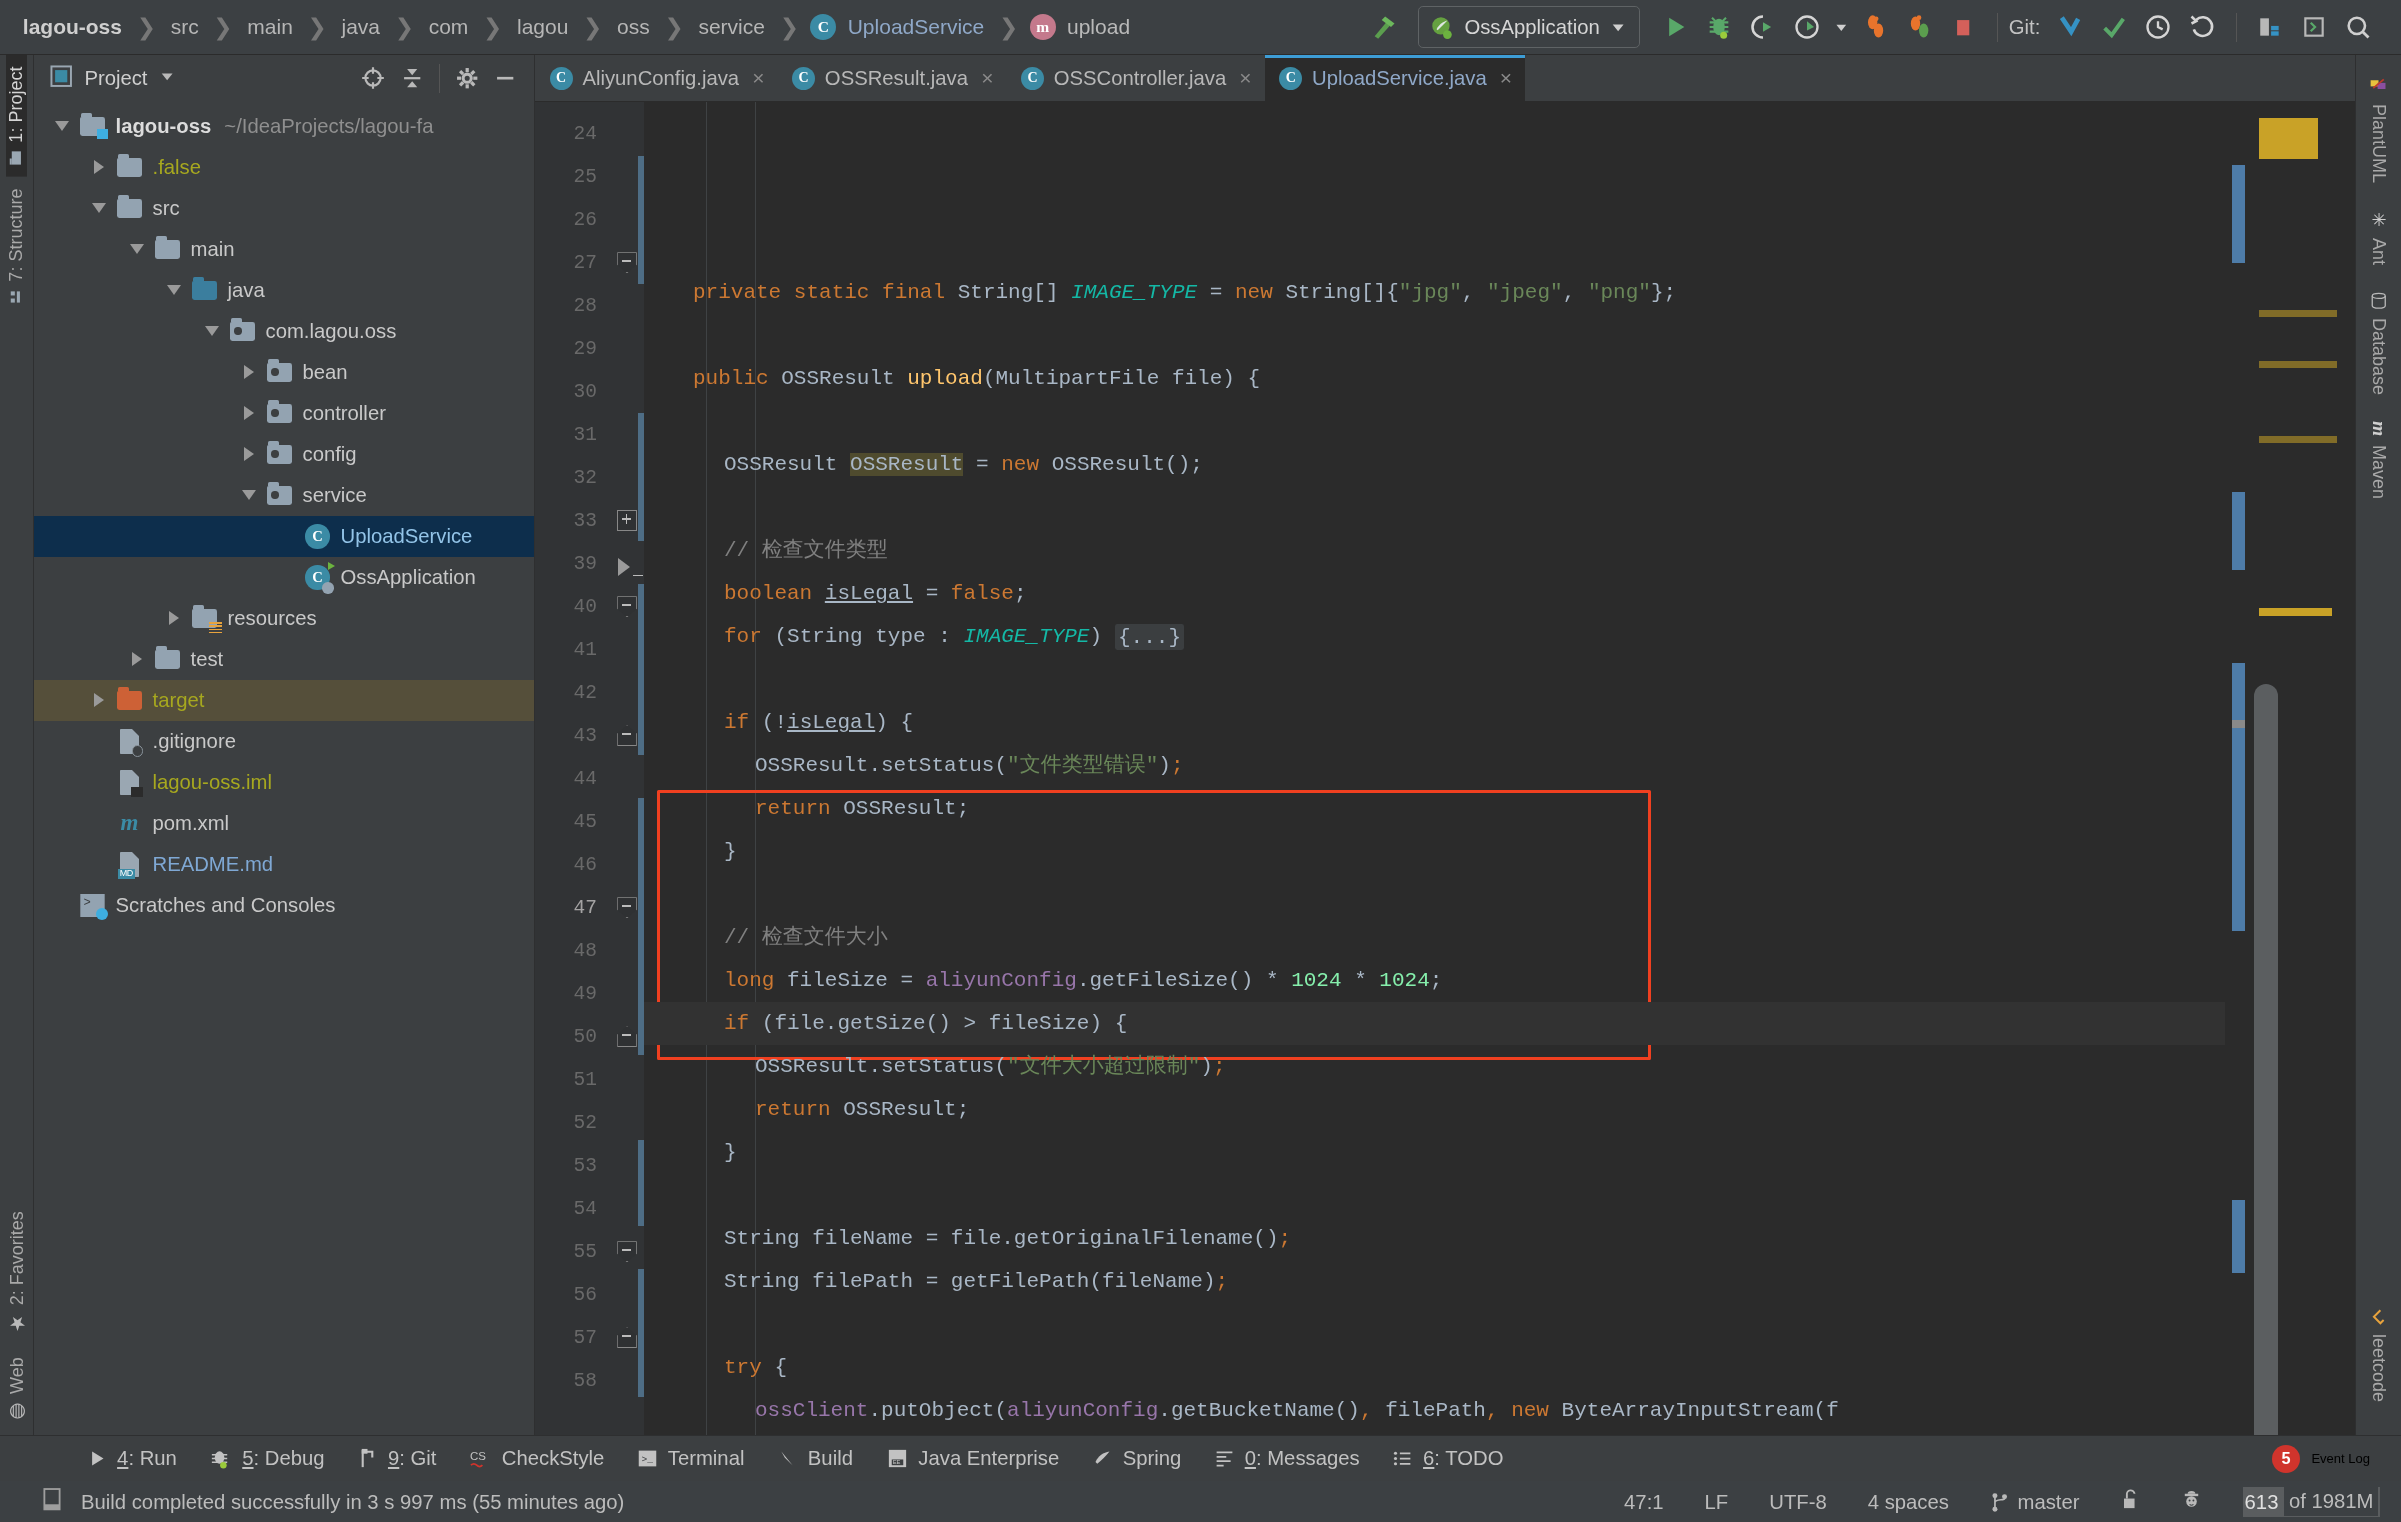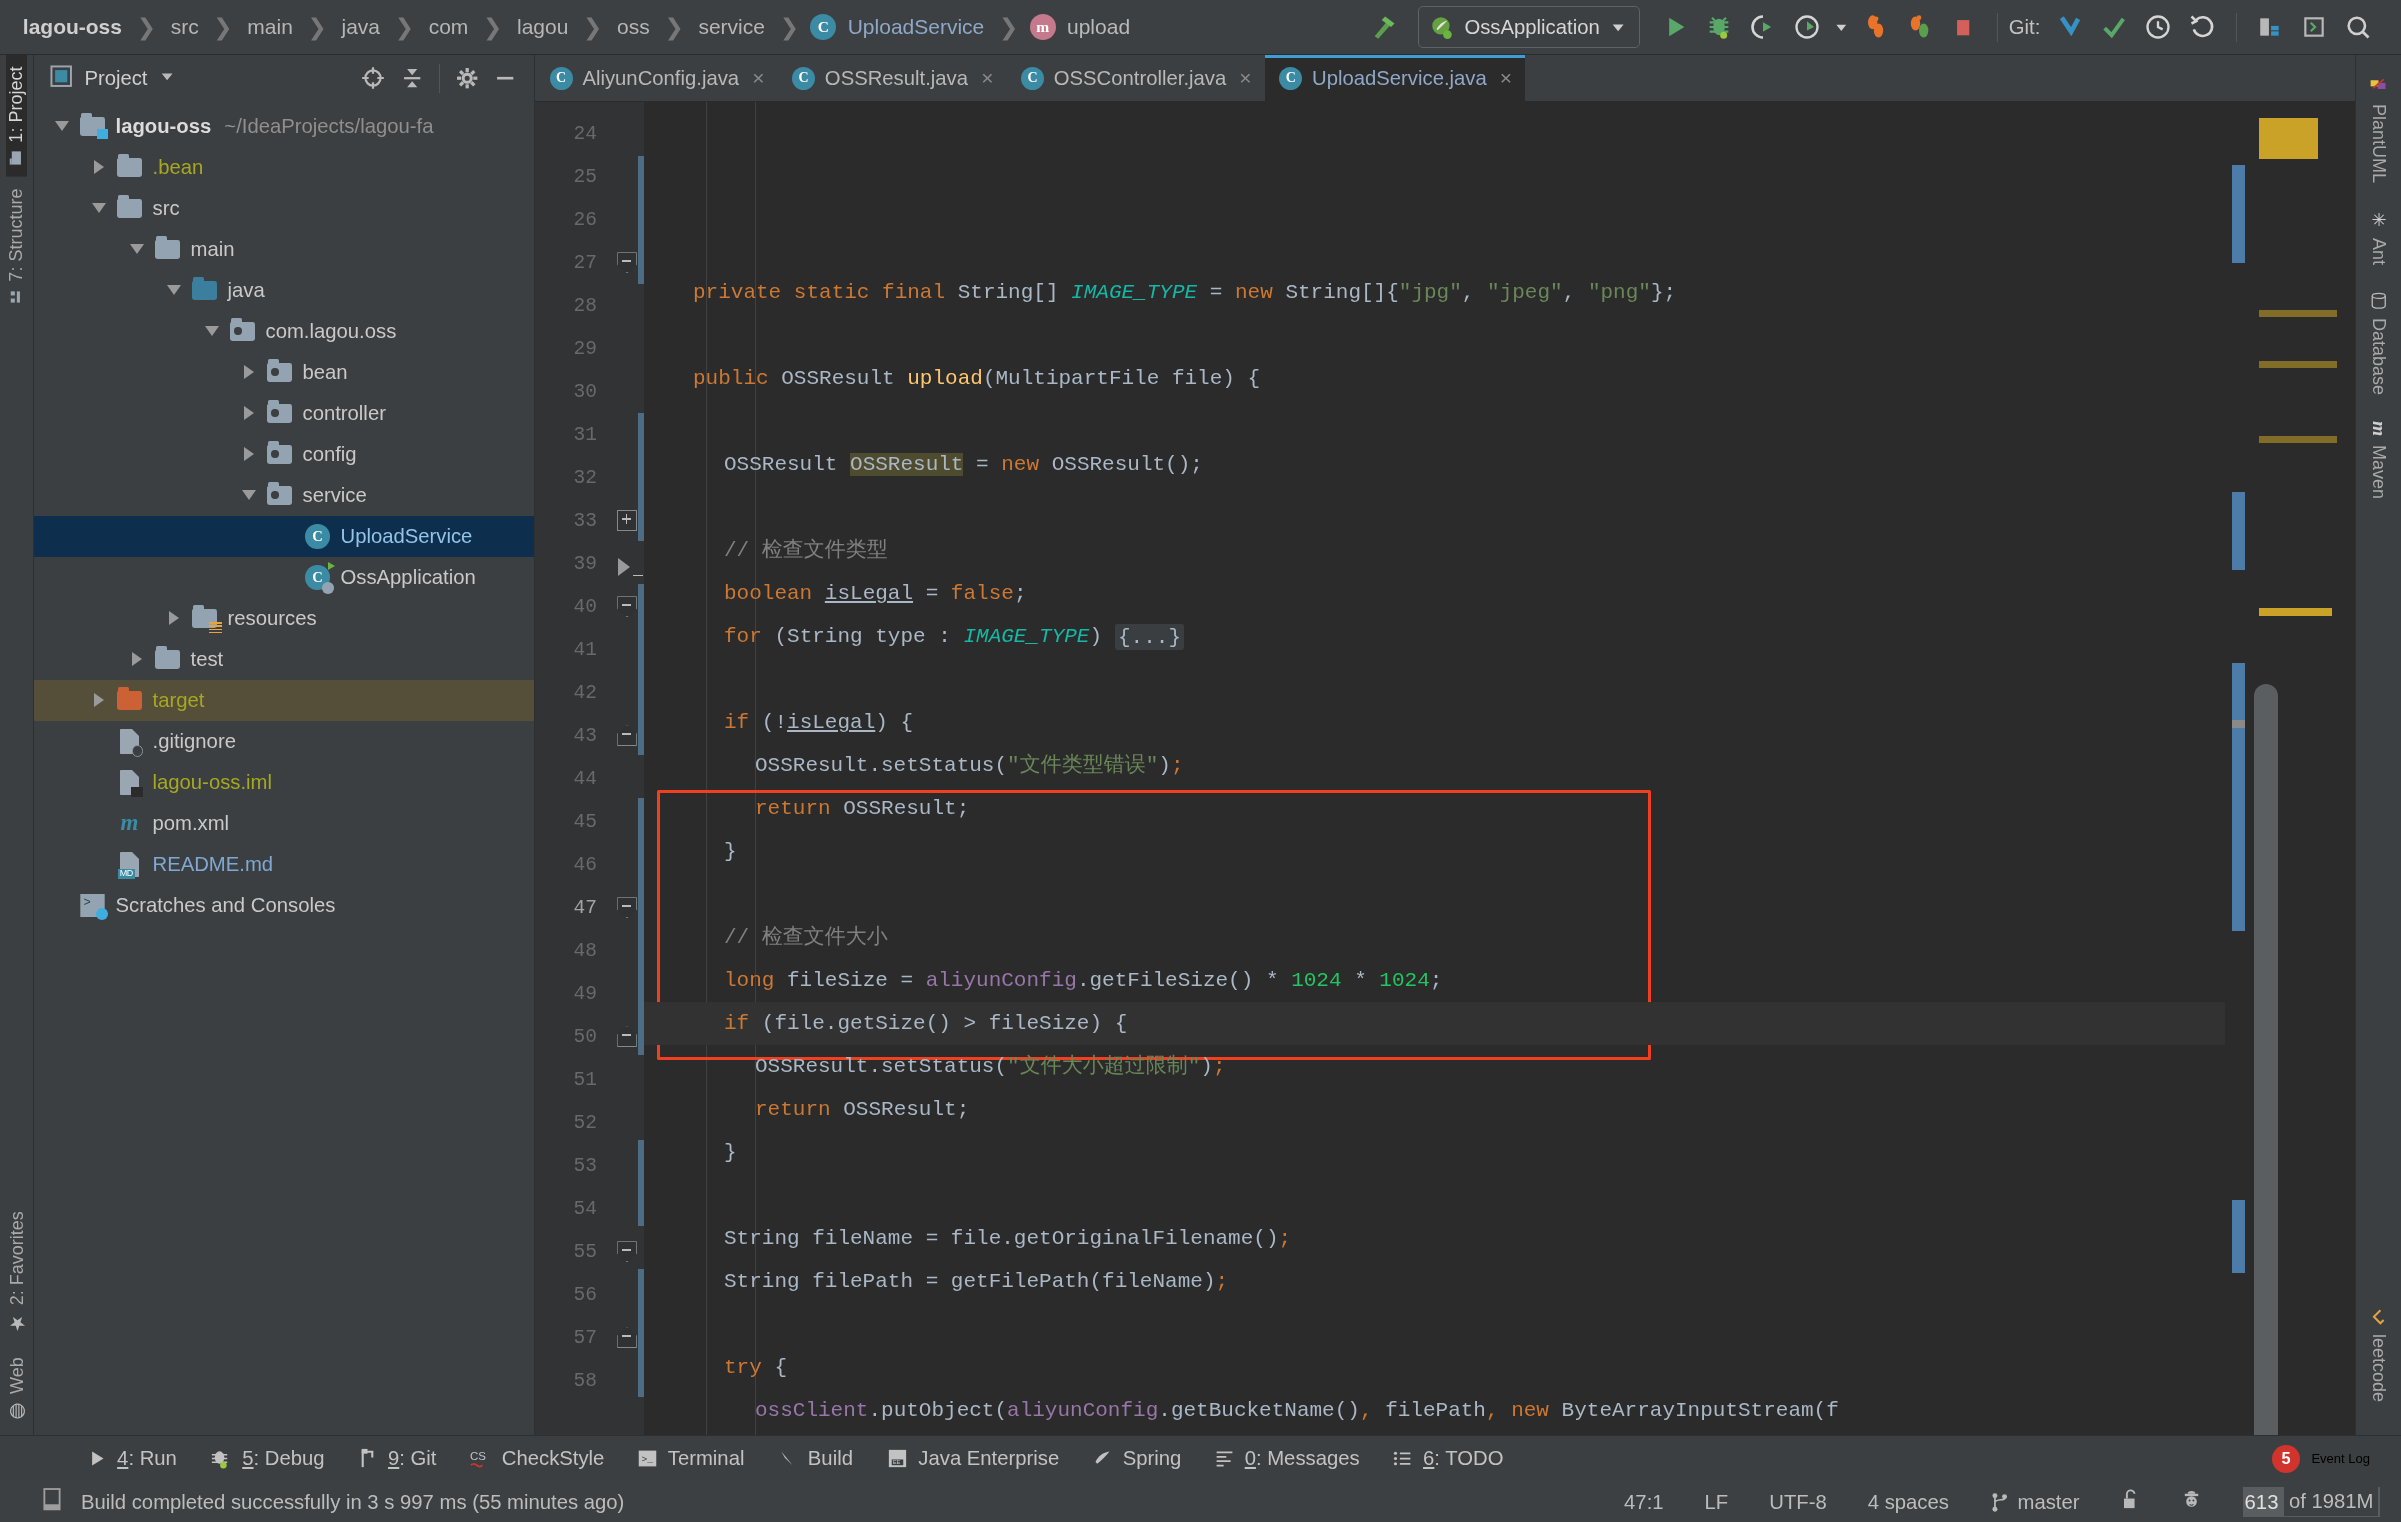--- a/index.html
+++ b/index.html
@@ -234,21 +234,21 @@
     flex: 1; position: relative; padding-top: 11.4px;
     font-family: "Liberation Mono", monospace; font-size: 21px;
     white-space: pre; overflow: hidden;
   }
   .cline { height: 43px; line-height: 43px; padding-left: 18px; position: relative; }
   .cline.hl { background: #323232; }
 
   
   .kw  { color: #cc7832; }
   .str { color: #6a8759; }
-  .num { color: #22c55e; }
+  .num { color: #86efac; }
   .cmt { color: #808080; }
   .fld { color: #9876aa; }
   .stc { color: #14b8a6; font-style: italic; }
   .mth2{ color: #ffc66d; }
   .pln { color: #a9b7c6; }
   .hlt { background: #4f4b2e; }
   .fldbox { background: #3b3e40; border-radius:2.4px; padding: 1.6px 3.3px; color:#a9b7c6;}
   .indentguide {
     position:absolute; top:0; bottom:0; width:0.8px; background:#3f4244;
   }
@@ -582,21 +582,21 @@
             <span class="tlabel bold">lagou-oss</span>
             <span class="tpath">~/IdeaProjects/lagou-fa</span>
           </div>
           <div class="trow" style="padding-left: 50px;">
             <span class="tw">
               <span class="arrow-r"></span>
             </span>
             <span class="ticon">
               <span class="fold"></span>
             </span>
-            <span class="tlabel yellow">.bean</span>
+            <span class="tlabel yellow">.false</span>
           </div>
           <div class="trow" style="padding-left: 50px;">
             <span class="tw">
               <span class="arrow-d"></span>
             </span>
             <span class="ticon">
               <span class="fold"></span>
             </span>
             <span class="tlabel">src</span>
           </div>

